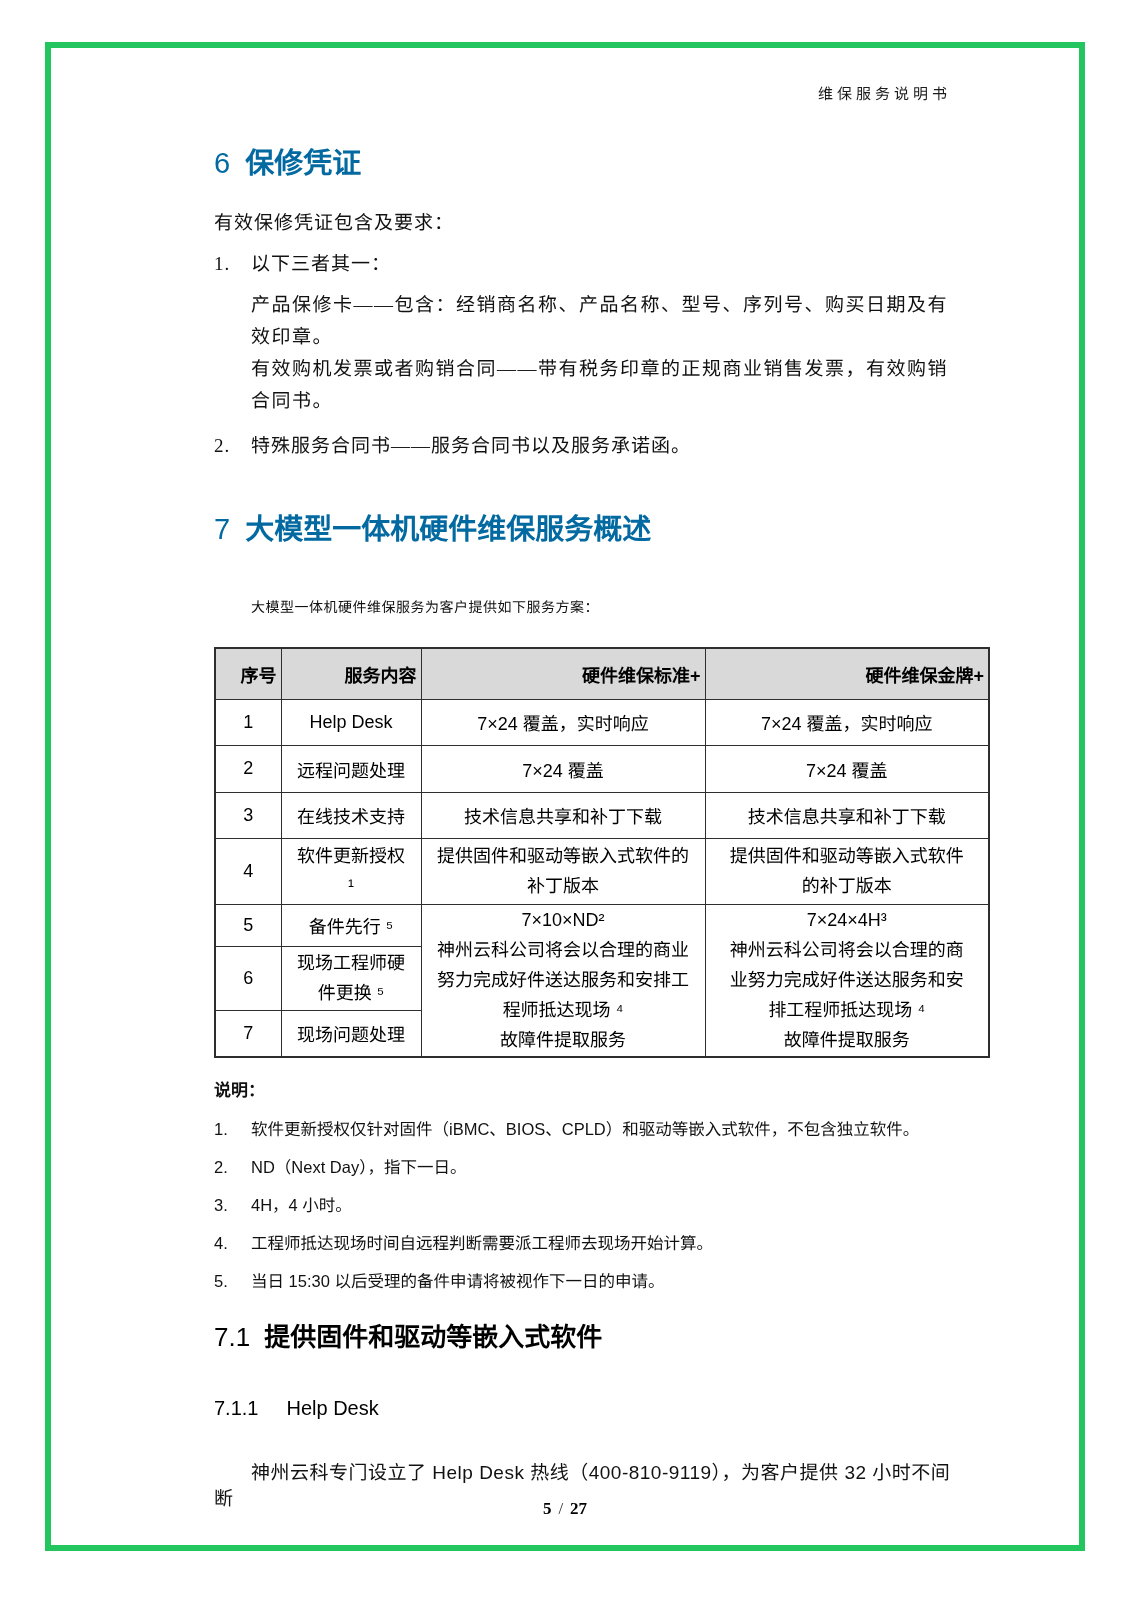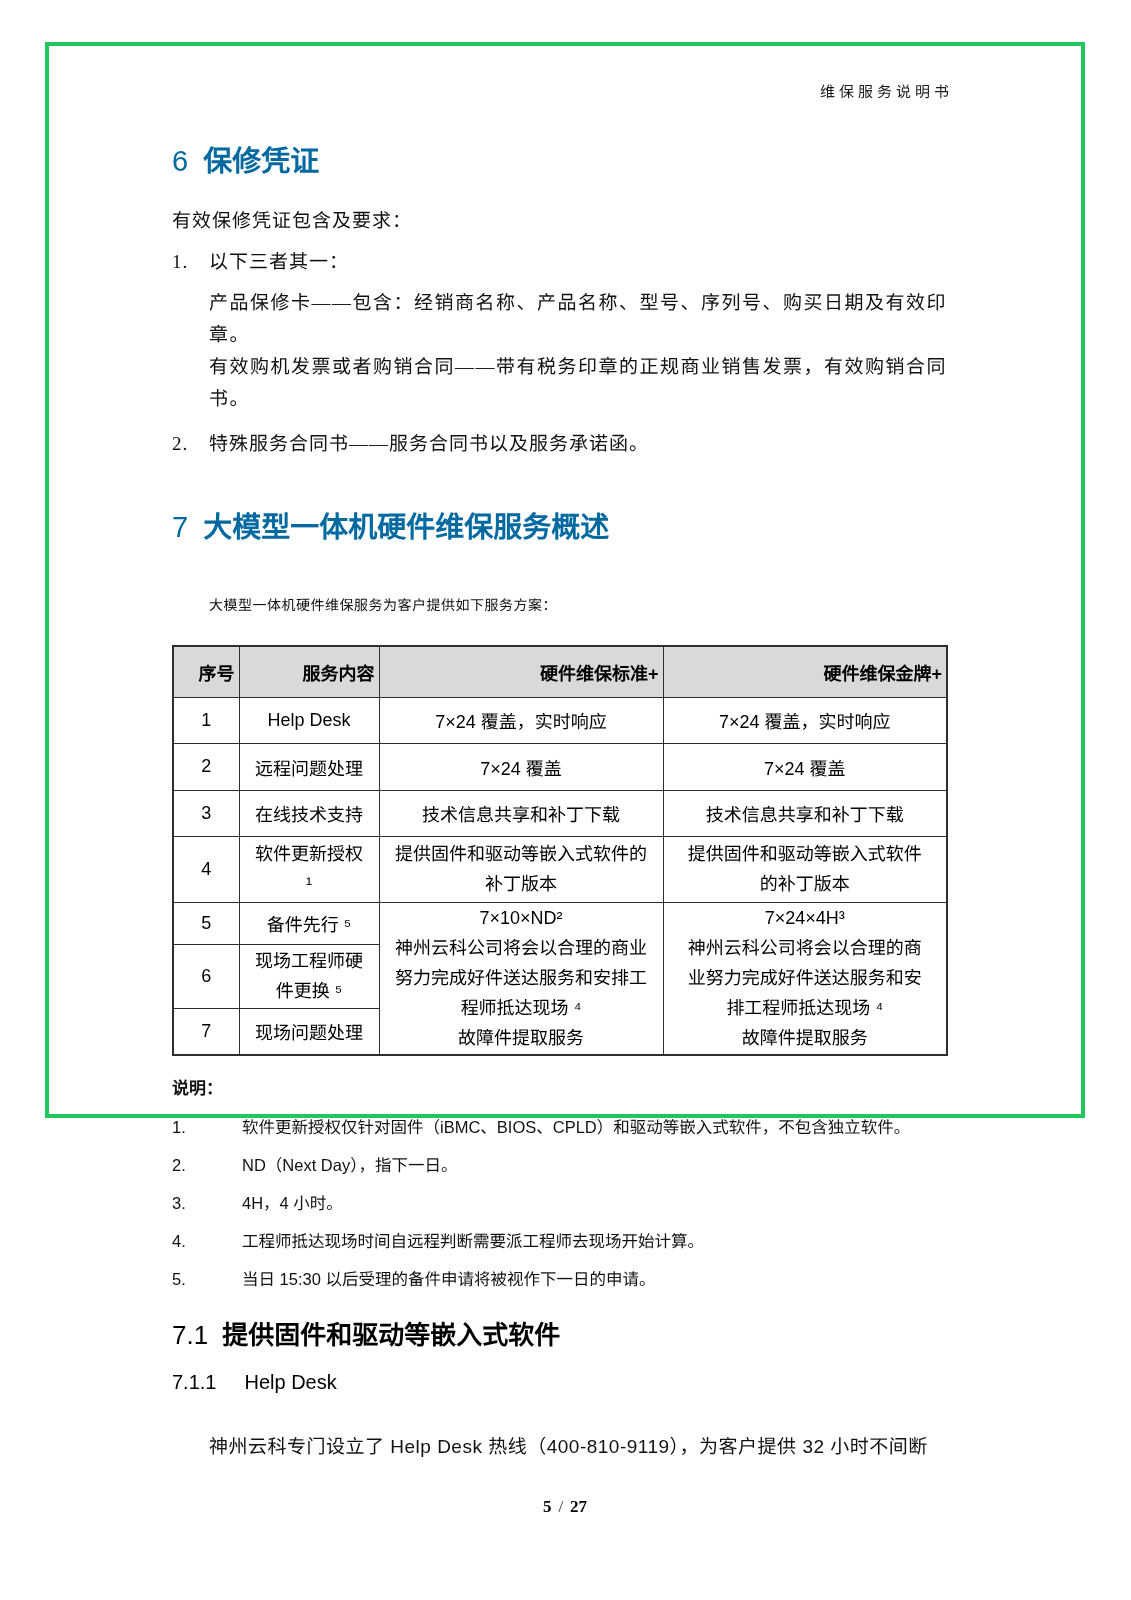--- a/index.html
+++ b/index.html
@@ -2,36 +2,36 @@
 <html lang="zh-CN"><head>
 <meta charset="utf-8">
 <style>
   html,body{margin:0;padding:0;}
   body{
     width:1131px;height:1600px;background:#ffffff;position:relative;
     font-family:"Liberation Sans","DejaVu Sans",sans-serif;color:#111;
     overflow:hidden;
   }
   .frame{
-    position:absolute;left:45px;top:42px;width:1040px;height:1076px;
-    border:4px solid #22c55e;background:#fff;box-sizing:border-box;
+    position:absolute;left:45px;top:42px;width:1040px;height:1509px;
+    border:6px solid #22c55e;background:#fff;box-sizing:border-box;padding-left:40px;
   }
   .content{padding:36px 128px 0 123px;}
 
   .doc-header{
     text-align:right;font-family:"Liberation Serif","DejaVu Serif",serif;
     font-size:15px;letter-spacing:4px;color:#1c1c1c;line-height:20px;
   }
 
   
   .h-sec{margin:40px 0 0 0;font-size:29px;font-weight:bold;line-height:38px;color:#0369a1;}
   .h-sec .h-num{font-weight:500;margin-right:15px;}
   .h-sub{margin:26px 0 0 0;font-size:26px;font-weight:bold;line-height:36px;color:#000;}
   .h-sub .h-num{font-weight:500;margin-right:14px;}
-  .h-sub3{margin:16px 0 0 0;font-size:20px;font-weight:400;line-height:27px;color:#000;}
+  .h-sub3{margin:40px 0 0 0;font-size:20px;font-weight:400;line-height:27px;color:#000;}
   .h-sub3 .h-num{margin-right:28px;}
 
   
   .serif-body{font-family:"Liberation Serif","DejaVu Serif",serif;}
   .intro6{margin:28px 0 0 0;font-size:19px;letter-spacing:1px;line-height:25px;}
   .oli{display:flex;margin:16px 0 0 0;font-size:19px;letter-spacing:1px;line-height:25px;}
   .oli .oli-num{width:37px;flex:0 0 37px;}
   .oli .oli-text{flex:1;}
   .sub-block{margin:13px 0 0 37px;font-size:19px;letter-spacing:1.5px;line-height:32px;}
   .sub-block p{margin:0;}
@@ -53,21 +53,21 @@
   tr.r1 td{height:46px;} tr.r2 td{height:47px;} tr.r3 td{height:46px;}
   tr.r4 td{height:66px;} tr.r5 td{height:42px;} tr.r6 td{height:64px;} tr.r7 td{height:47px;}
   .pre{white-space:pre-line;line-height:30px;}
   td.merged{vertical-align:top;padding-top:4px;}
   td.merged p{margin:0;line-height:30px;text-align:center;}
 
   
   .notes-label{margin:21px 0 0 0;font-size:17px;font-weight:bold;line-height:24px;}
   .note{display:flex;margin:15px 0 0 0;font-size:16.5px;line-height:23px;}
   .note .note-num{width:37px;flex:0 0 37px;}
-  .note .note-text{flex:1;margin-left:33px;}
+  .note .note-text{flex:1;}
 
   
   .closing{margin:38px 0 0 0;font-size:19px;line-height:26px;text-indent:37px;letter-spacing:0.5px;}
 
   
   .footer{
     position:absolute;left:0;right:0;top:1451px;text-align:center;
     font-family:"Liberation Serif","DejaVu Serif",serif;font-size:17px;color:#000;
   }
   .footer .fp{font-weight:bold;}

